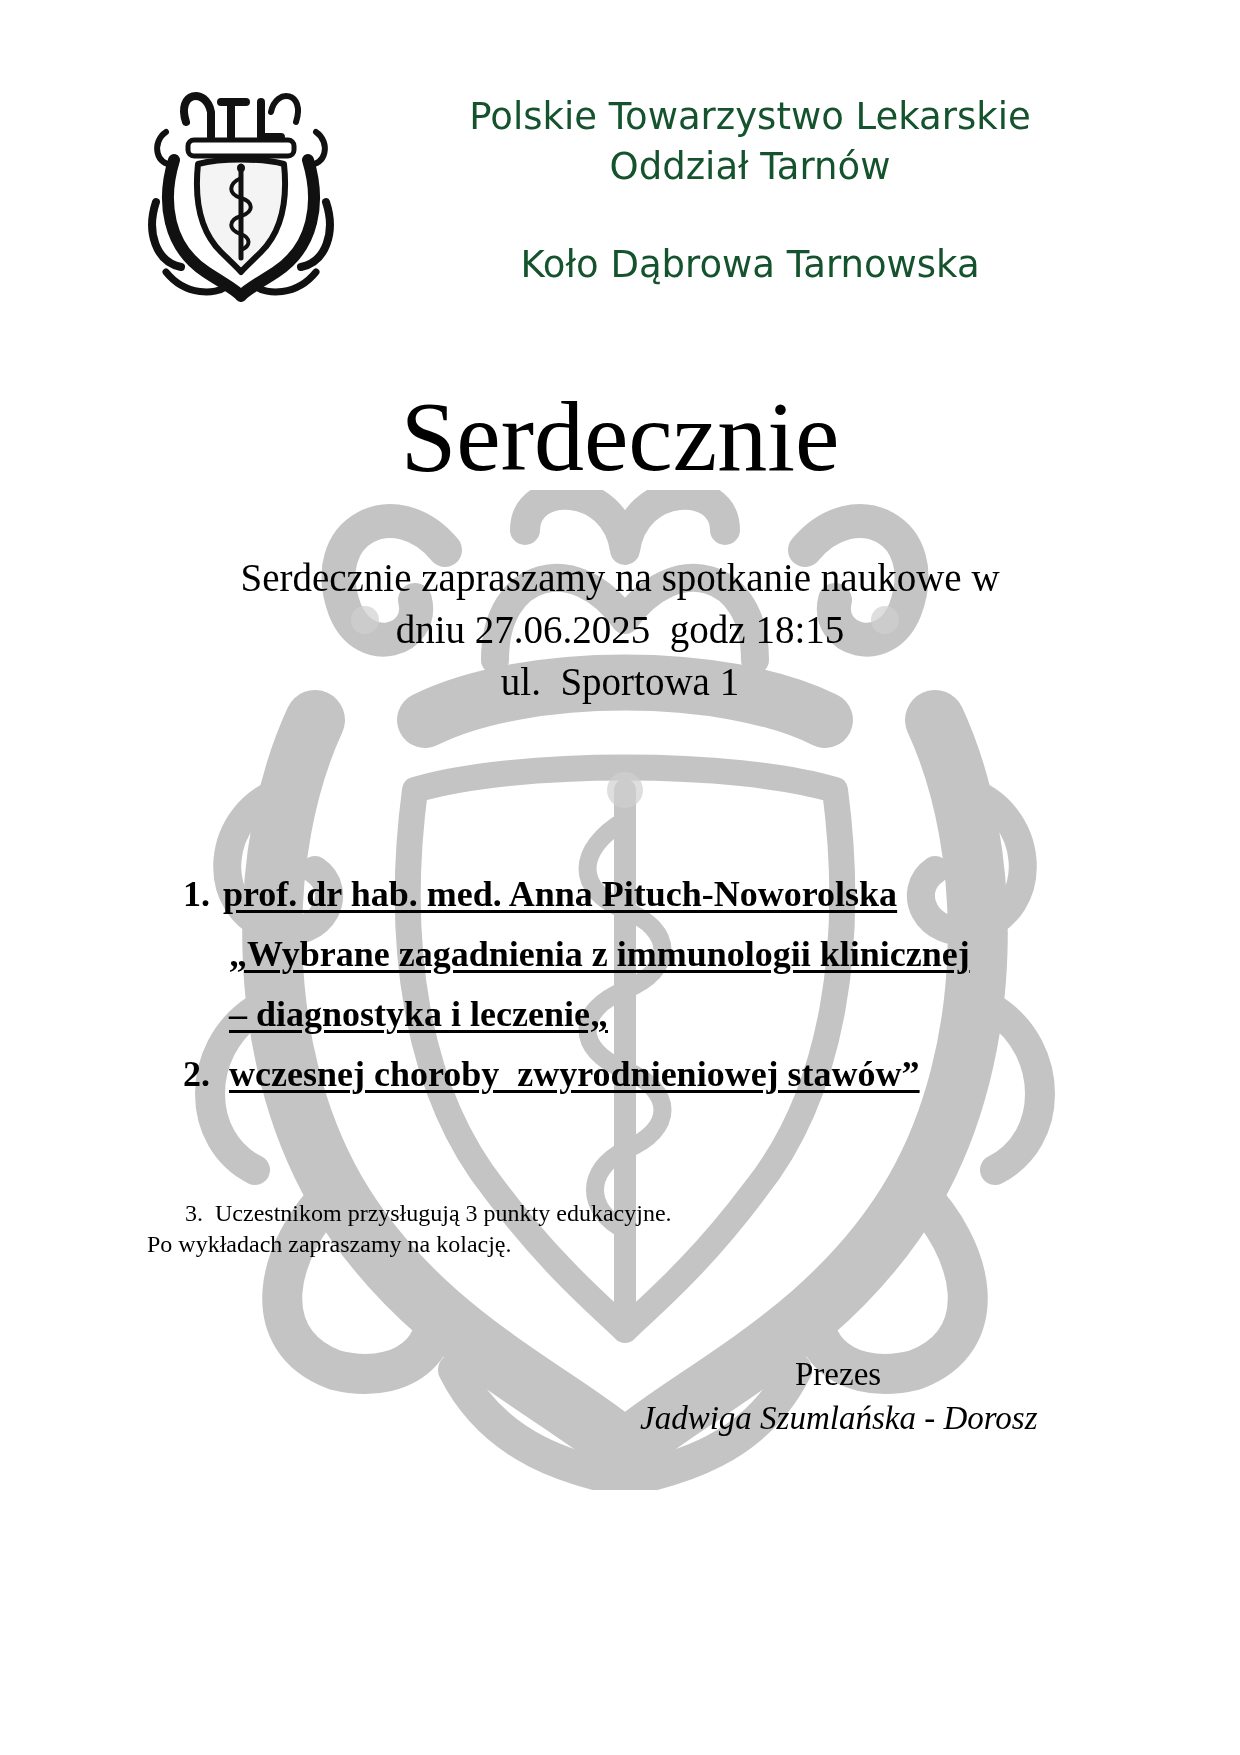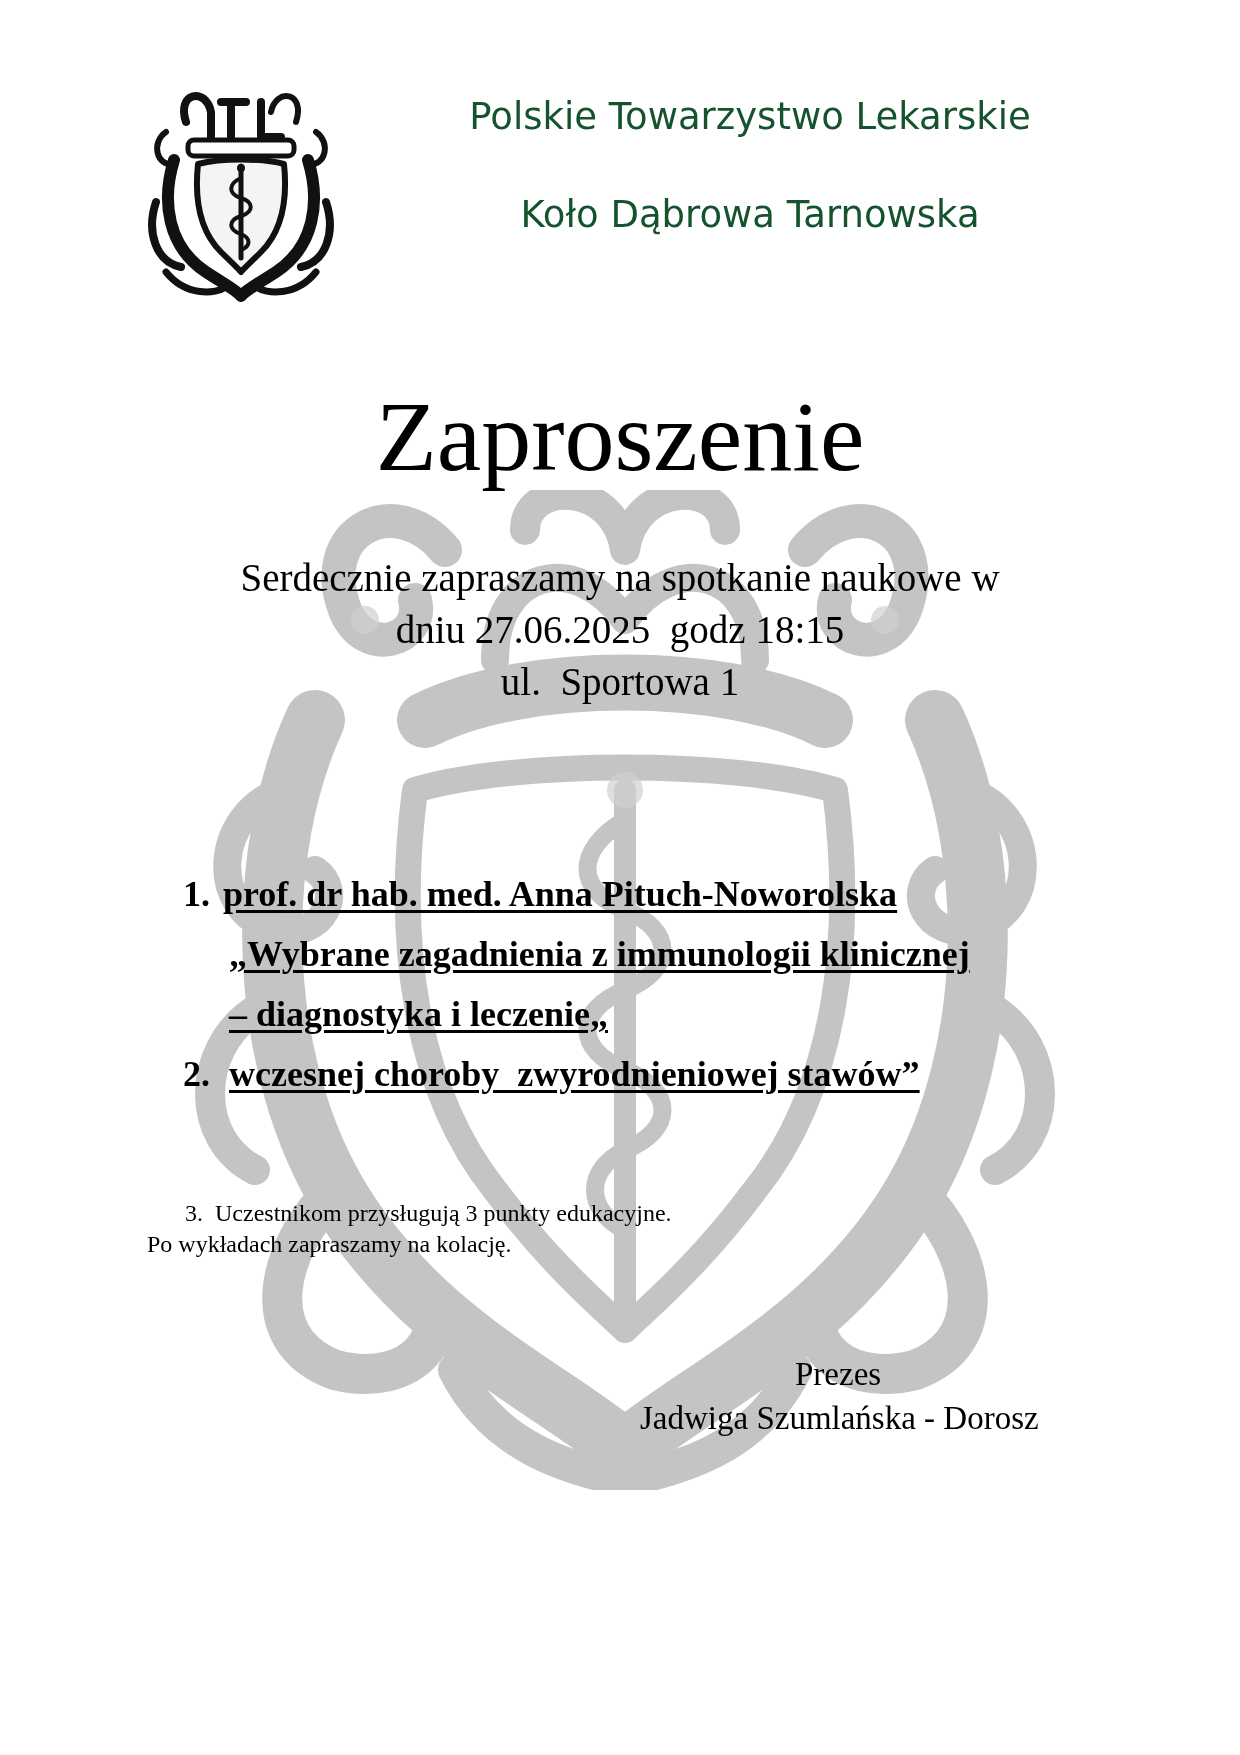--- a/index.html
+++ b/index.html
@@ -133,21 +133,21 @@
     .signature {
       position: absolute;
       left: 640px;
       top: 1352px;
       width: 460px;
       font-size: 33px;
       line-height: 44px;
       z-index: 2;
     }
     .signature .role { display: block; padding-left: 155px; }
-    .signature .name { display: block; white-space: nowrap; }
+    .signature .name { display: block; white-space: nowrap; font-style: italic; }
   </style>
 </head>
 <body>
 
 <div class="page">
 
   <div class="watermark">
     <svg viewBox="0 0 860 1000" xmlns="http://www.w3.org/2000/svg">
       <g fill="none" stroke="#c4c4c4" stroke-linecap="round" stroke-linejoin="round">
 
@@ -209,25 +209,26 @@
         <path d="M180 120 C190 150, 180 180, 155 185" stroke-width="8"></path>
         <path d="M20 190 C40 215, 70 212, 80 205" stroke-width="7"></path>
         <path d="M170 190 C150 215, 120 212, 110 205" stroke-width="7"></path>
       </g>
       <circle cx="95" cy="86" r="4" fill="#111"></circle>
     </svg>
   </div>
 
   <div class="org">
     <span class="line">Polskie Towarzystwo Lekarskie</span>
+    <span class="line">Oddział Tarnów</span>
     <div class="gap"></div>
     <span class="line">Koło Dąbrowa Tarnowska</span>
   </div>
 
-  <div class="title">Zaproszenie</div>
+  <div class="title">Serdecznie</div>
 
   <div class="intro">
     <span class="line">Serdecznie zapraszamy na spotkanie naukowe w</span>
     <span class="line">dniu 27.06.2025  godz 18:15</span>
     <span class="line">ul.  Sportowa 1</span>
   </div>
 
   <div class="lectures">
     <div class="lecture">
       <span class="num">1.</span>

